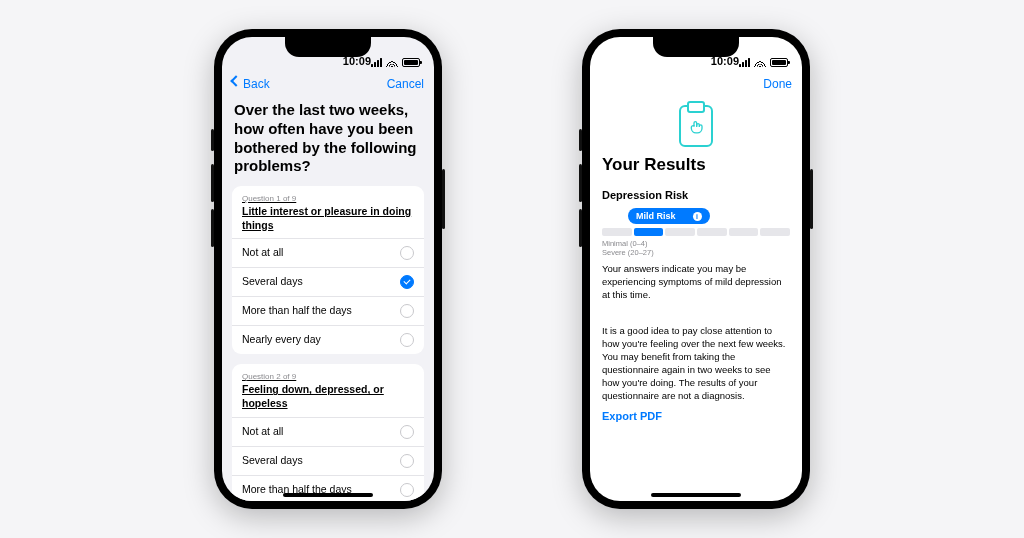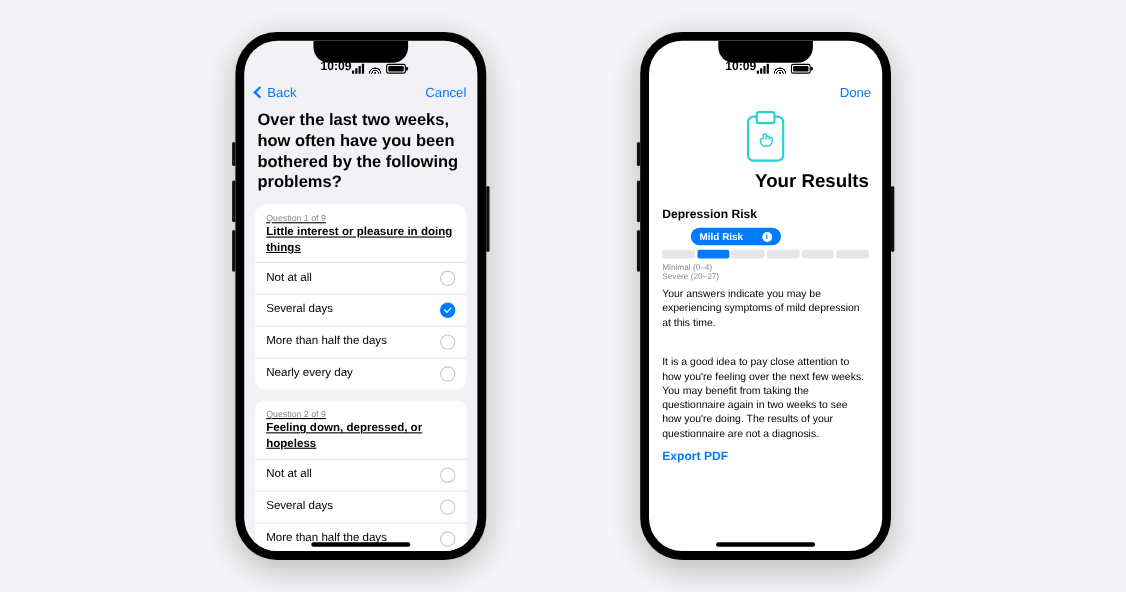--- a/index.html
+++ b/index.html
@@ -44,21 +44,21 @@
     top:0; left:50%; transform:translateX(-50%);
     width:86px; height:20px;
     background:#000;
     border-bottom-left-radius:14px;
     border-bottom-right-radius:14px;
     z-index:5;
   }
   .status-bar {
     height:32px;
     display:flex;
-    justify-content:center;
+    justify-content:flex-end;
     align-items:flex-end;
     padding: 0 14px 2px 18px;
     font-size:11px;
     font-weight:600;
     color:#000;
   }
   .status-icons { display:flex; align-items:center; gap:4px; }
   .sig { display:flex; align-items:flex-end; gap:1px; }
   .sig span { width:2px; background:#000; border-radius:0.5px; }
   .sig span:nth-child(1){height:3px} .sig span:nth-child(2){height:5px}
@@ -78,21 +78,21 @@
   .nav-bar {
     height:30px;
     display:flex;
     justify-content:space-between;
     align-items:center;
     padding:0 10px;
     font-size:12px;
     color:#007aff;
   }
   .nav-bar.end { justify-content:flex-end; }
-  .back { display:flex; align-items:center; gap:2px; }
+  .back { display:flex; gap:2px; }
   .chev { width:8px; height:8px; border-left:2px solid #007aff; border-bottom:2px solid #007aff; transform:rotate(45deg); margin-right:1px;}
 
   .content { flex:1; overflow:hidden; padding: 0 10px; }
   .heading {
     font-size:15px;
     font-weight:700;
     line-height:1.25;
     color:#000;
     padding: 2px 2px 10px 2px;
   }
@@ -141,21 +141,21 @@
     width:34px; height:42px; border:2px solid #2ad1d1; border-radius:6px; position:relative;
   }
   .clipboard::before{
     content:""; position:absolute; top:-6px; left:50%; transform:translateX(-50%);
     width:14px; height:8px; background:#fff; border:2px solid #2ad1d1; border-radius:3px;
   }
   .clipboard .hand{
     position:absolute; left:50%; top:50%; transform:translate(-50%,-45%);
     width:16px; height:18px; color:#2ad1d1;
   }
-  .r-title{ text-align:right; font-size:17px; font-weight:700; color:#000; margin-bottom:14px;}
+  .r-title{ text-align:left; font-size:17px; font-weight:700; color:#000; margin-bottom:14px;}
   .sec-label{ font-size:11px; font-weight:700; color:#000; margin-bottom:4px;}
   .pill {
     display:inline-flex; align-items:center; gap:17px;
     background:#007aff; color:#fff;
     font-size:9px; font-weight:600;
     padding:3px 8px; border-radius:10px;
     margin-left:26px; margin-bottom:2px;
   }
   .pill .info{ width:9px; height:9px; border-radius:50%; background:#fff; color:#007aff; font-size:7px; font-weight:800; display:flex; align-items:center; justify-content:center;}
   .scale { display:flex; gap:2px; margin-top:2px;}

